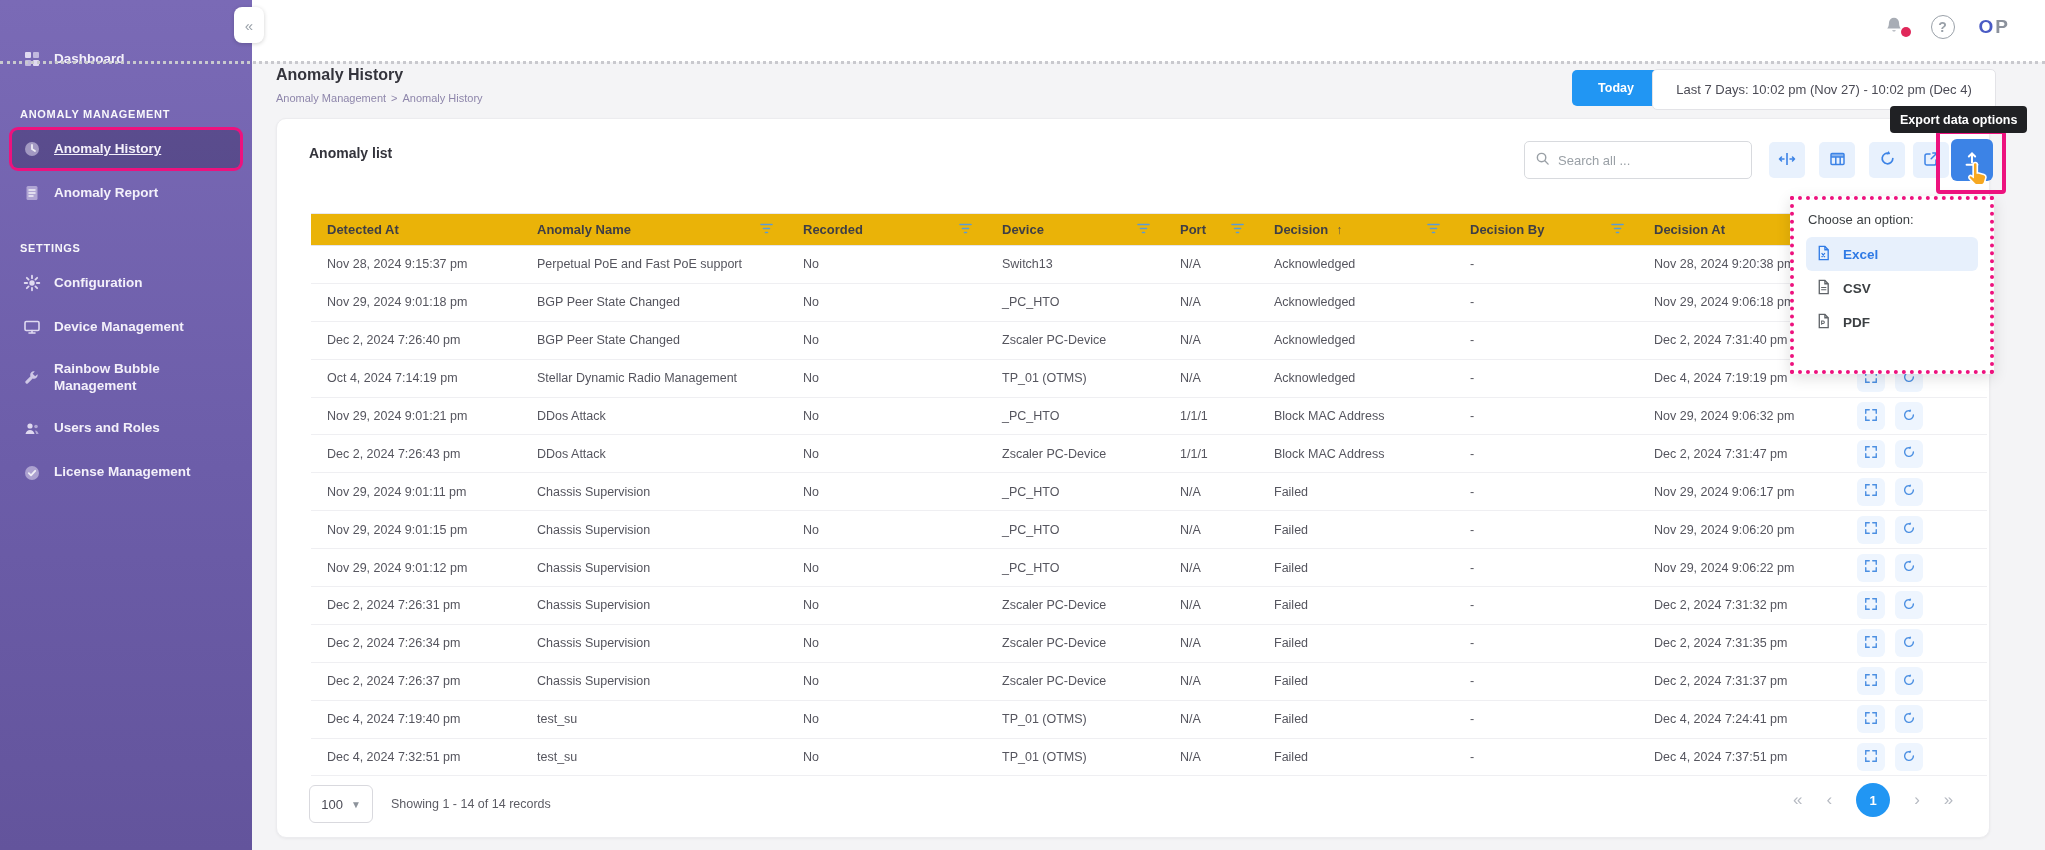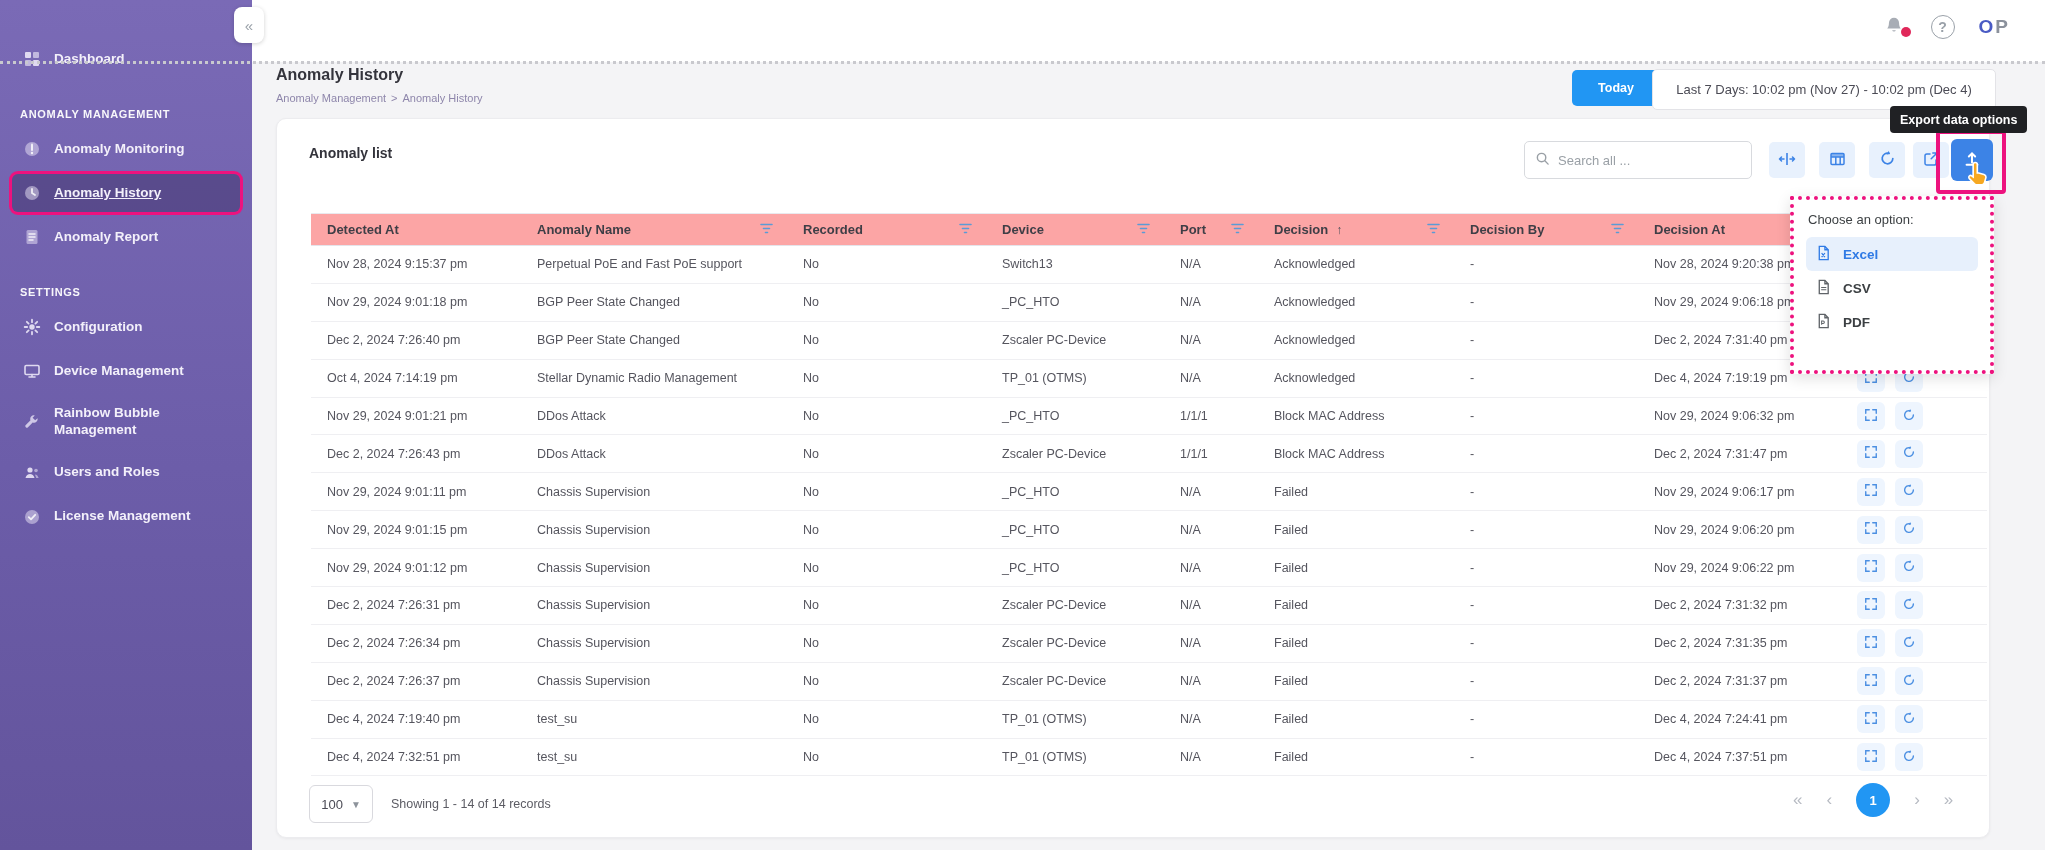--- a/index.html
+++ b/index.html
@@ -45,21 +45,21 @@
 
   
   .searchbox { position:absolute; left:1247px; top:22px; width:228px; height:38px; border:1px solid #d8dade; border-radius:5px; display:flex; align-items:center; padding:0 10px; gap:8px; background:#fff; }
   .searchbox input { border:none; outline:none; font-size:13px; color:#4b4b55; width:100%; font-family:inherit; }
   .searchbox input::placeholder { color:#9aa0a6; }
   .tool-btn { position:absolute; top:23px; width:36px; height:36px; background:#e8f1fd; border:none; border-radius:5px; display:flex; align-items:center; justify-content:center; cursor:pointer; }
   .export-btn { position:absolute; left:1674px; top:20px; width:42px; height:42px; background:#3c83e6; border:none; border-radius:6px; display:flex; align-items:center; justify-content:center; cursor:pointer; }
 
   
   .grid { position:absolute; left:34px; top:94px; width:1676px; border-collapse:collapse; table-layout:fixed; }
-  .grid thead th { background:#fca5a5; border-top:1px solid #e9e9ee; border-bottom:1px solid #e4e4ea; height:32px; font-size:13px; font-weight:700; color:#3e3e46; text-align:right; padding:0 14px 0 16px; cursor:pointer; }
+  .grid thead th { background:#eab308; border-top:1px solid #e9e9ee; border-bottom:1px solid #e4e4ea; height:32px; font-size:13px; font-weight:700; color:#3e3e46; text-align:right; padding:0 14px 0 16px; cursor:pointer; }
   .th-inner { display:flex; align-items:center; justify-content:space-between; }
   .th-left { display:flex; align-items:center; gap:8px; }
   .sort-arrow { font-size:12px; color:#50505a; font-weight:400; }
   .grid tbody td { height:37.9px; border-bottom:1px solid #efeff2; font-size:12.5px; color:#55555e; padding:0 8px 0 16px; white-space:nowrap; overflow:hidden; }
   .row-actions { display:flex; gap:10px; align-items:center; }
   .row-act-btn { width:28px; height:28px; background:#eef5fe; border:none; border-radius:6px; display:flex; align-items:center; justify-content:center; cursor:pointer; }
 
   
   .pagesize { position:absolute; left:32px; top:666px; width:64px; height:38px; border:1px solid #d9d9de; border-radius:6px; background:#fff; display:flex; align-items:center; justify-content:center; gap:8px; font-size:13px; color:#4b4b55; cursor:pointer; }
   .pagesize .chev { color:#8d939b; font-size:10px; }
@@ -110,30 +110,20 @@
               <rect x="2" y="10" width="6" height="6" rx="1" opacity=".7"></rect>
               <rect x="10" y="10" width="6" height="6" rx="1"></rect>
             </g>
           </svg>
       </span>
       <span class="lbl">Dashboard</span>
     </div>
 
     <div class="nav-group-header">ANOMALY MANAGEMENT</div>
 
-    <div class="nav-item">
-      <span class="icn">
-        <svg width="18" height="18" viewBox="0 0 18 18">
-            <circle cx="9" cy="9" r="7" fill="#ece7f8" opacity=".55"></circle>
-            <path d="M9 4.5v5.5" stroke="#fff" stroke-width="2" stroke-linecap="round"></path>
-            <circle cx="9" cy="13" r="1.2" fill="#fff"></circle>
-          </svg>
-      </span>
-      <span class="lbl">Anomaly Monitoring</span>
-    </div>
     <div class="nav-item active">
       <span class="icn">
         <svg width="18" height="18" viewBox="0 0 18 18">
             <circle cx="9" cy="9" r="7" fill="#ece7f8" opacity=".55"></circle>
             <path d="M9 5v4l3 2" stroke="#fff" stroke-width="1.8" fill="none" stroke-linecap="round"></path>
           </svg>
       </span>
       <span class="lbl">Anomaly History</span>
     </div>
     <div class="nav-item">

